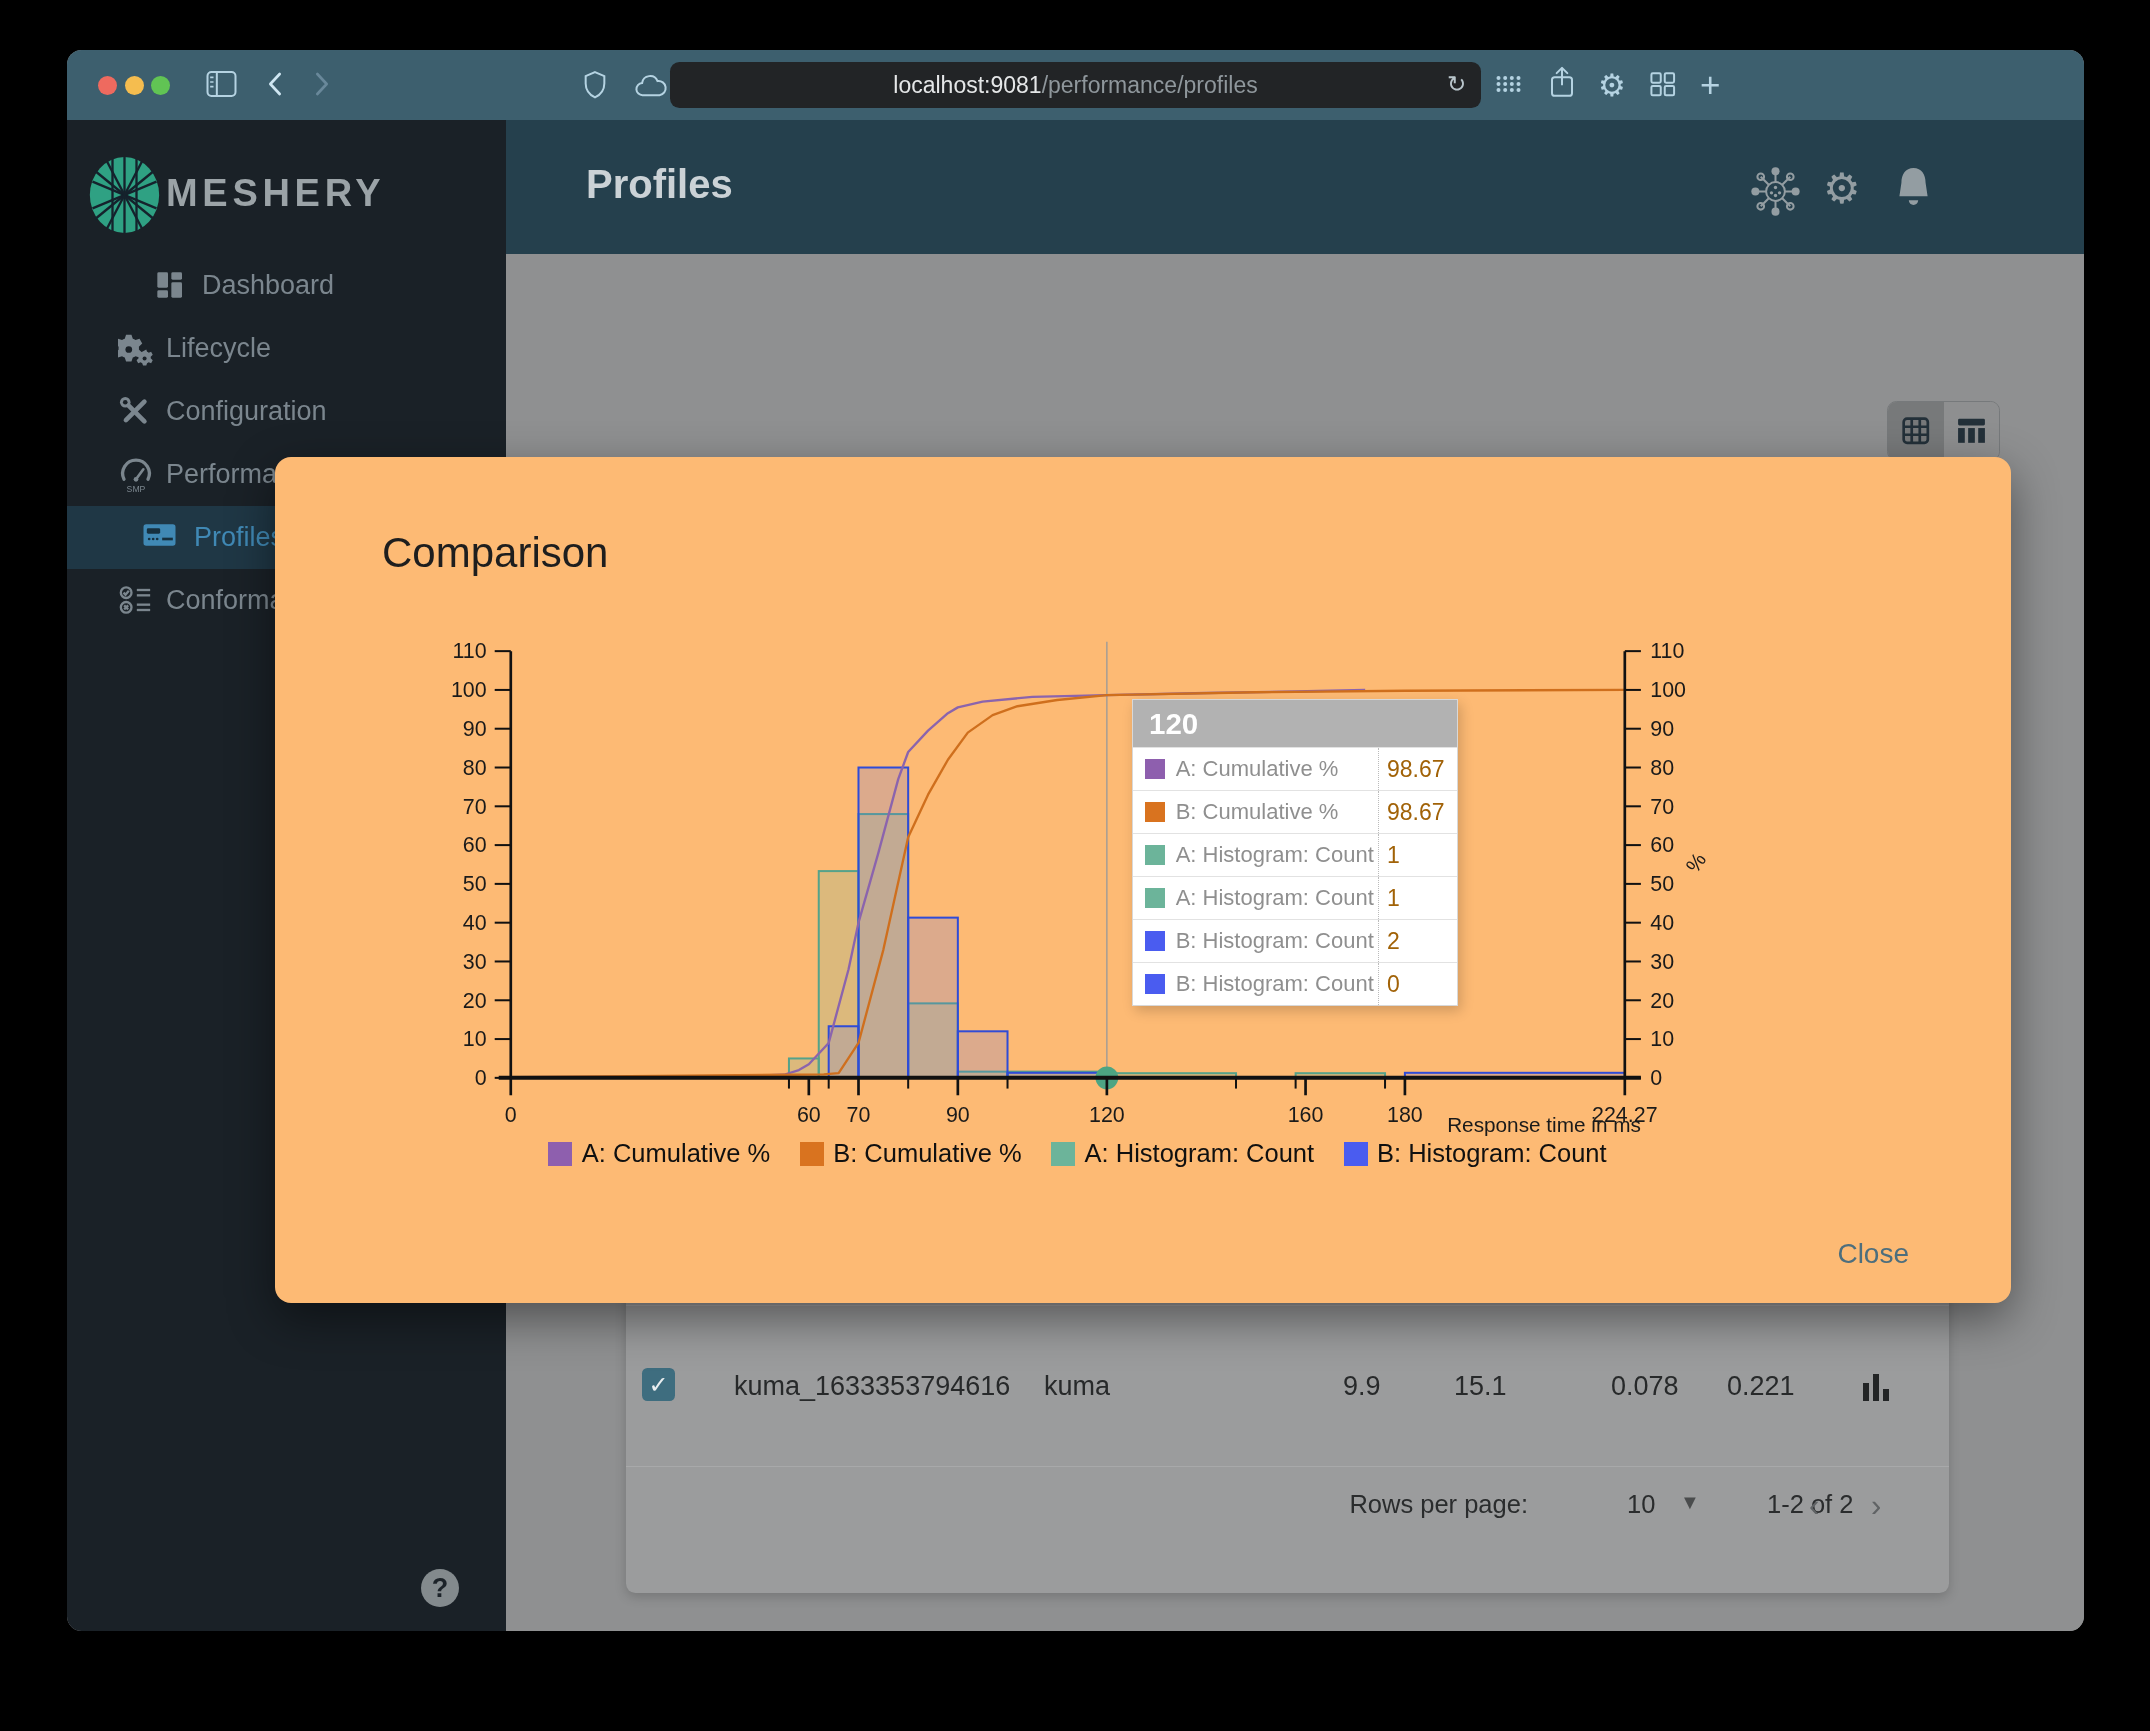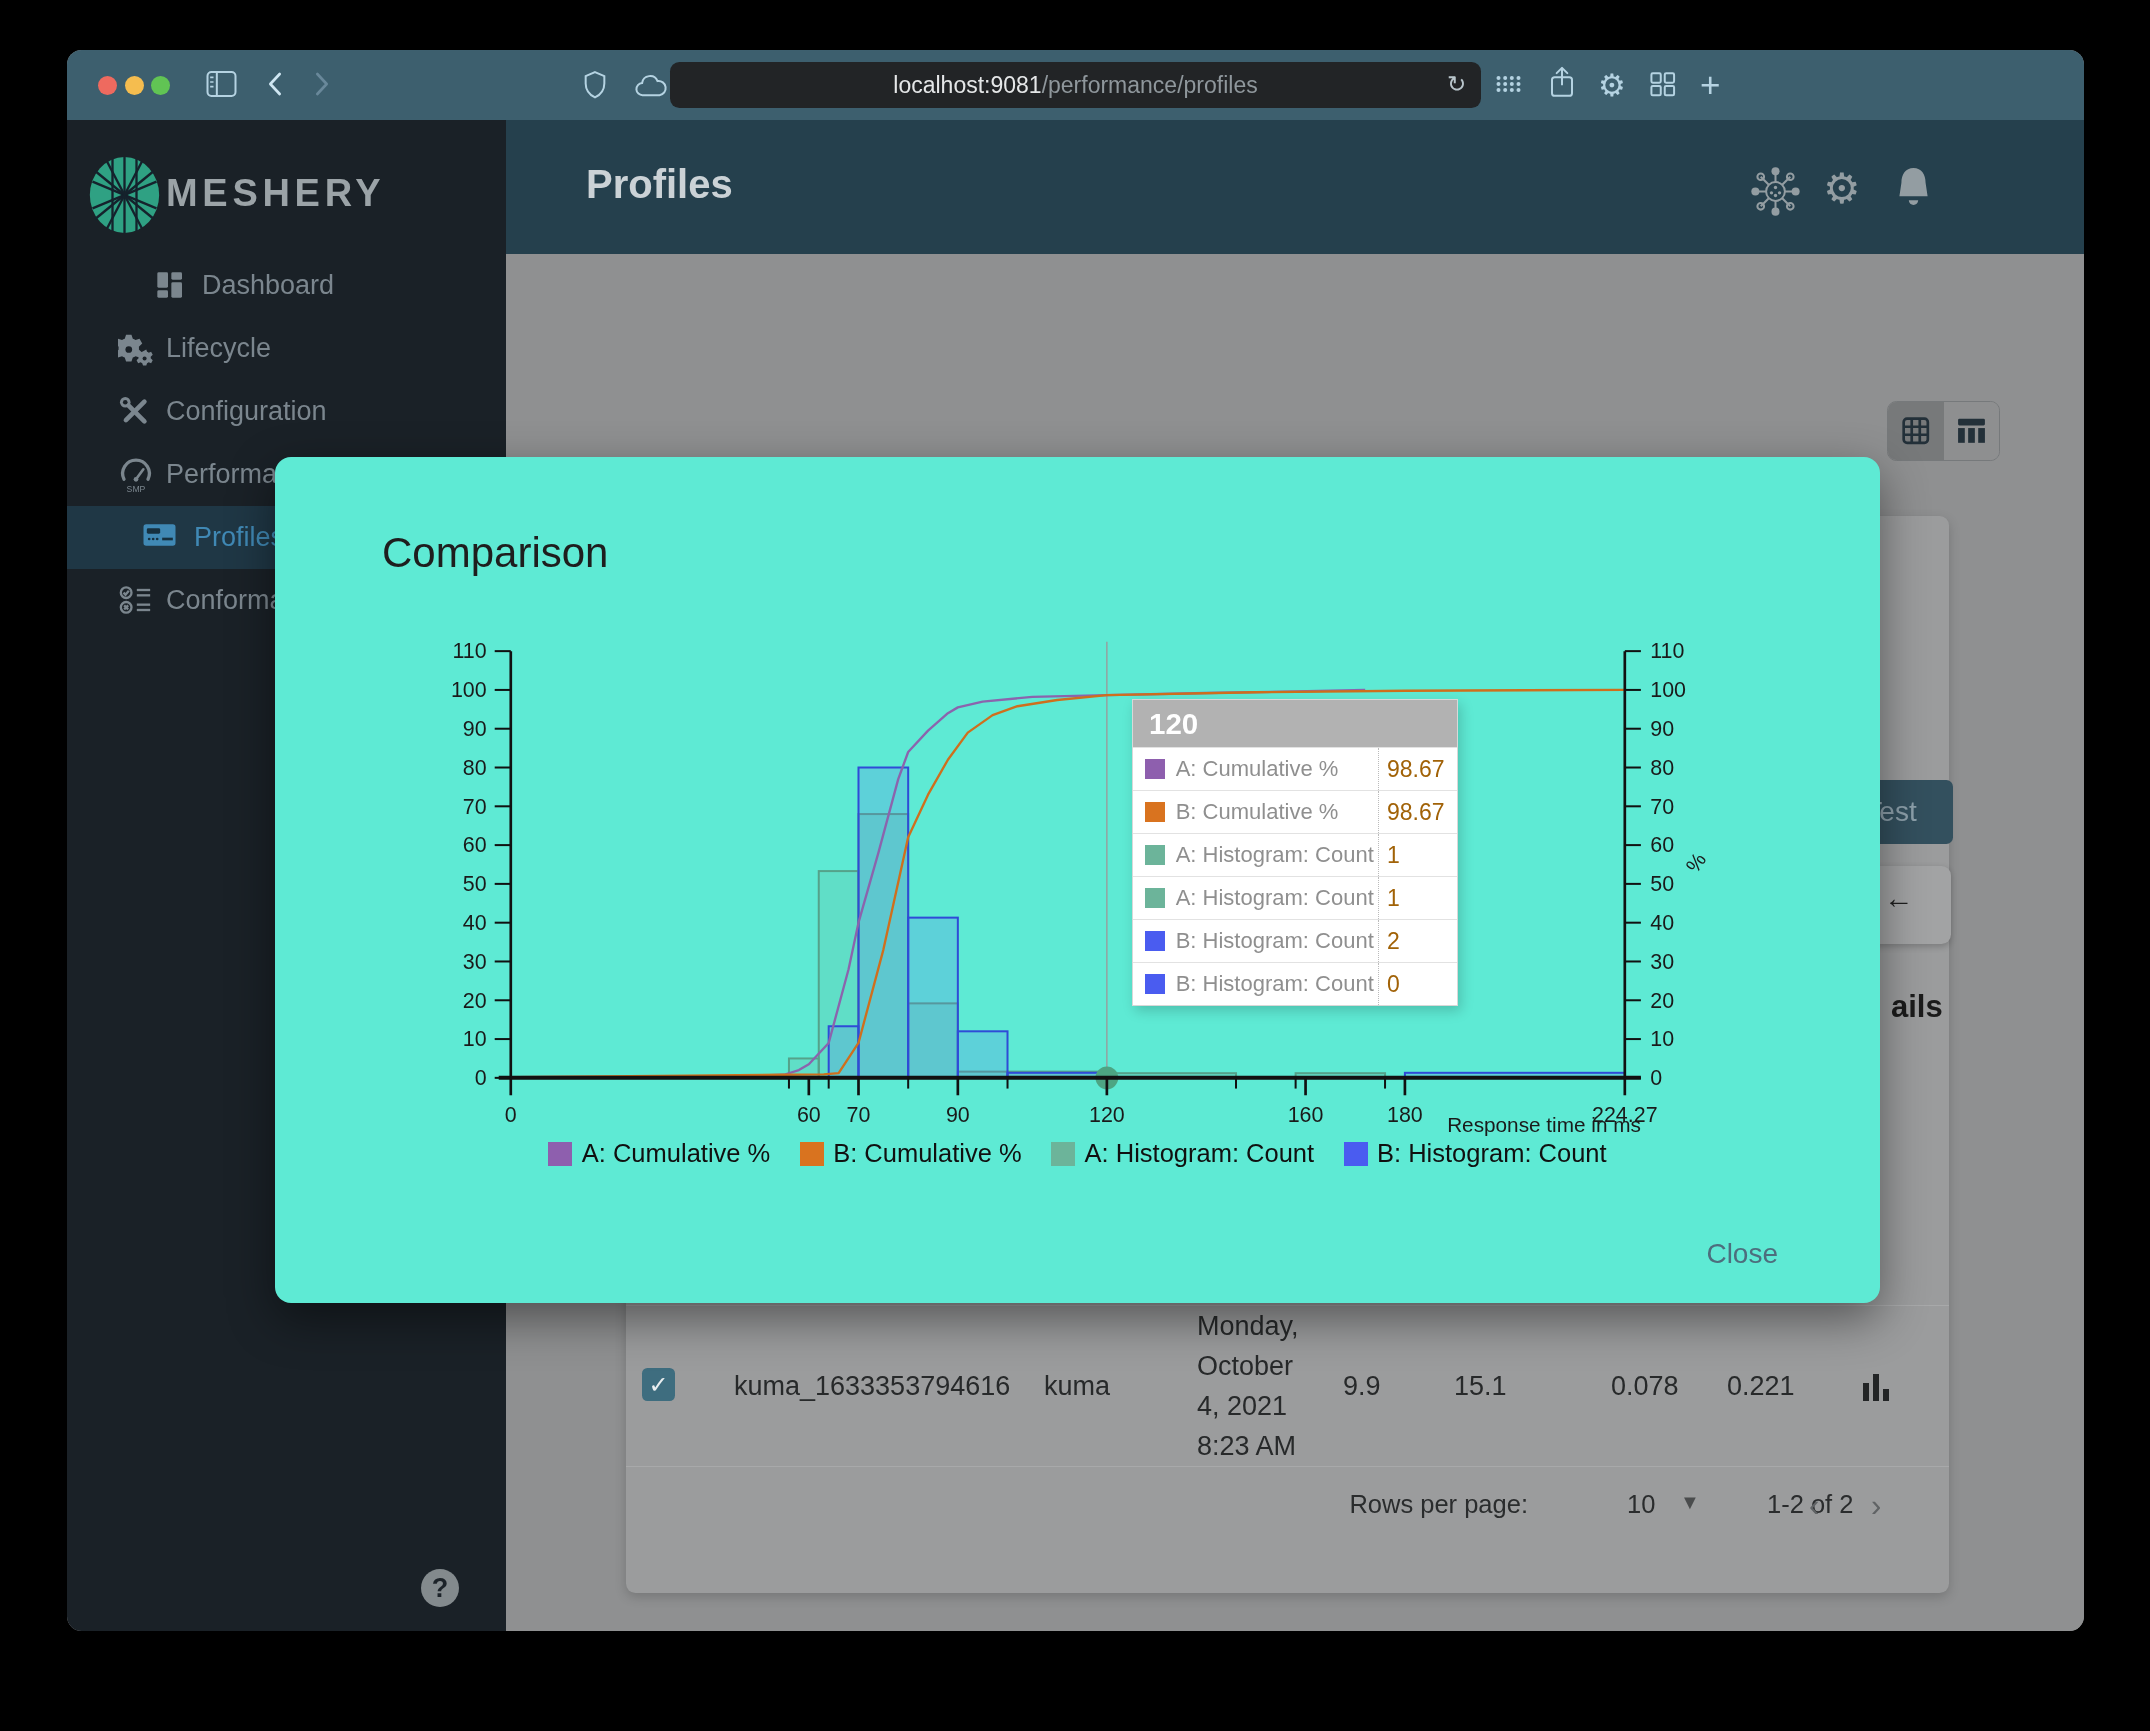--- a/index.html
+++ b/index.html
@@ -45,21 +45,21 @@
   .detailsfrag{position:absolute;left:1824px;top:939px;font-size:31px;font-weight:700;color:#1b1b1b;}
   .rowline{position:absolute;left:559px;width:1323px;height:1.3px;background:#a8a9aa;}
   .checkbox{position:absolute;left:575px;top:1318px;width:33px;height:33px;border-radius:5.4px;background:#3e6d7f;color:#e9eef0;font-size:24px;display:flex;align-items:center;justify-content:center;}
   .cell{position:absolute;font-size:27px;color:#27292a;white-space:nowrap;}
   .dateblock{position:absolute;left:1130px;top:1256px;font-size:27px;color:#27292a;line-height:40px;}
   .baricon{position:absolute;left:1793px;top:1321px;width:32px;height:29.5px;}
   .baricon div{position:absolute;bottom:0;width:6px;background:#232526;}
   .pagerow{position:absolute;top:1440px;left:1273px;right:134px;height:40px;font-size:25.5px;color:#2a2c2d;}
   .pchev{position:absolute;top:1438px;font-size:31px;color:#606365;}
   
-  .modal{position:absolute;left:208px;top:407px;width:1605px;height:846px;background:#5eead4;border-radius:16px;box-shadow:0 16px 47px rgba(0,0,0,0.45);z-index:10;}
+  .modal{position:absolute;left:208px;top:407px;width:1736px;height:846px;background:#fdba74;border-radius:16px;box-shadow:0 16px 47px rgba(0,0,0,0.45);z-index:10;}
   .modaltitle{position:absolute;left:107px;top:72px;font-size:42px;color:#1e1e1e;}
   .closebtn{position:absolute;right:96px;bottom:32px;font-size:28px;color:#4d6e7d;background:none;border:none;cursor:pointer;margin-top:20px;}
   #chart-svg{position:absolute;left:0;top:0;width:2151px;height:1731px;z-index:20;pointer-events:none;}
   
   .legend{position:absolute;left:275px;top:1139px;width:1605px;display:flex;justify-content:center;gap:29.5px;z-index:30;}
   .legenditem{display:flex;align-items:center;gap:9.4px;}
   .legenditem .sw{width:24px;height:24px;}
   .legenditem .lb{font-size:25.5px;color:#101010;white-space:nowrap;}
   
   .tooltip{position:absolute;left:1132px;top:699px;width:326px;background:#fff;border:0.7px solid #d8d8d8;box-shadow:2.7px 5.4px 12px rgba(0,0,0,0.18);z-index:30;}
@@ -305,26 +305,20 @@
     <div class="testbtn">Test</div>
     <div class="minicard"></div>
     <div class="backarrow">←</div>
     <div class="detailsfrag">ails</div>
 
     <div class="rowline" style="top:1255px;"></div>
     <div class="rowline" style="top:1416px;"></div>
     <div class="checkbox">✓</div>
     <div class="cell" style="left:667px;top:1321px;">kuma_1633353794616</div>
     <div class="cell" style="left:977px;top:1321px;">kuma</div>
-    <div class="dateblock">
-      <div>Monday,</div>
-      <div>October</div>
-      <div>4, 2021</div>
-      <div>8:23 AM</div>
-    </div>
     <div class="cell" style="left:1276px;top:1321px;">9.9</div>
     <div class="cell" style="left:1387px;top:1321px;">15.1</div>
     <div class="cell" style="left:1544px;top:1321px;">0.078</div>
     <div class="cell" style="left:1660px;top:1321px;">0.221</div>
     <div class="baricon">
       <div style="left:2.7px;height:17.4px;"></div>
         <div style="left:12.7px;height:27px;"></div>
         <div style="left:23px;height:12px;"></div>
     </div>
 

